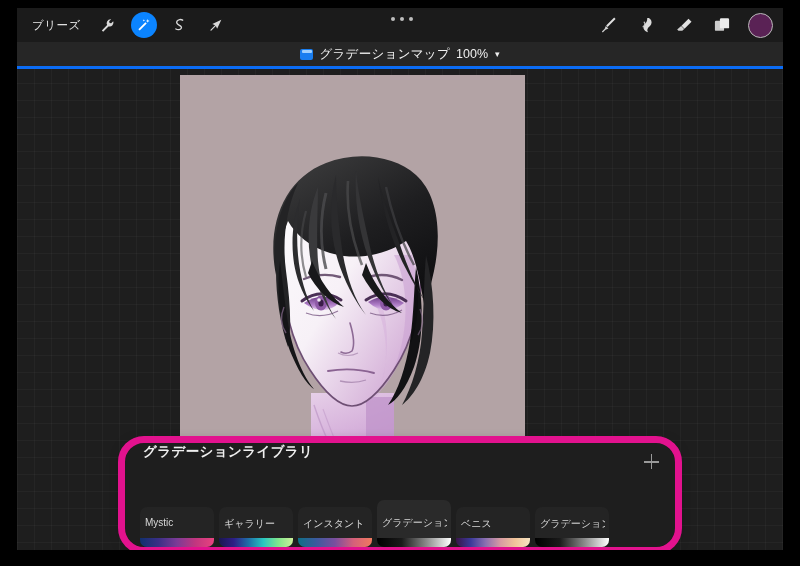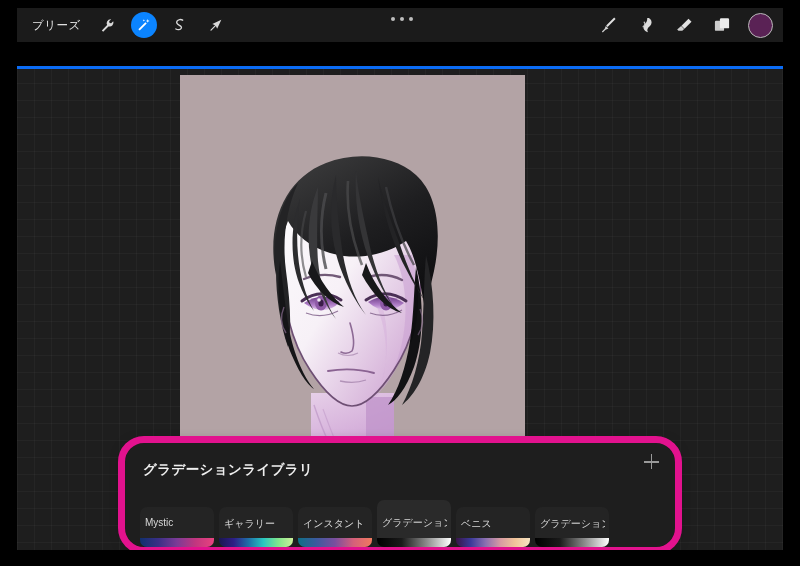--- a/index.html
+++ b/index.html
@@ -87,21 +87,21 @@
     position:absolute; left:118px; top:436px; width:564px; height:118px;
     border:7px solid #e2128e; border-radius:26px;
     box-sizing:border-box; pointer-events:none; z-index:40;
   }
   .panel{
     position:absolute; left:125px; top:443px; width:550px; height:104px;
     background:#1e1e1e; border-radius:19px; overflow:hidden; z-index:35;
     box-shadow:0 2px 14px rgba(0,0,0,.55);
   }
   .panel-head{
-    position:relative; height:36px; display:flex; align-items:flex-end;
+    position:relative; height:36px; display:flex; align-items:flex-start;
     padding:0 16px 0 18px;
   }
   .panel-title{ color:#efefef; font-size:13.5px; letter-spacing:.4px; font-weight:bold; }
   .plus{
     position:absolute; right:16px; top:11px; width:15px; height:15px;
   }
   .plus:before,.plus:after{
     content:""; position:absolute; background:#9a9a9a;
   }
   .plus:before{ left:0; top:7px; width:15px; height:1.5px; }
@@ -195,20 +195,28 @@
       <div class="swatch" style="background:#5a2255"></div>
     </div>
   </div>
 
   <div class="dots">
     <i></i>
       <i></i>
       <i></i>
   </div>
 
+  <div class="titlerow">
+    <div class="title-inner">
+      <span class="title-chip"></span>
+      <span class="title-text">グラデーションマップ</span>
+      <span class="title-pct">100%</span>
+      <span class="title-caret">▾</span>
+    </div>
+  </div>
 
   <div class="stage">
     <div class="blueline"></div>
 
     <div class="artwork">
       <svg class="art-svg" viewBox="0 0 345 475">
         <defs>
           <linearGradient id="skin" x1="0" y1="0" x2="1" y2="1">
             <stop offset="0" stop-color="#fdfcfd"></stop>
             <stop offset="0.45" stop-color="#f7f1f7"></stop>

